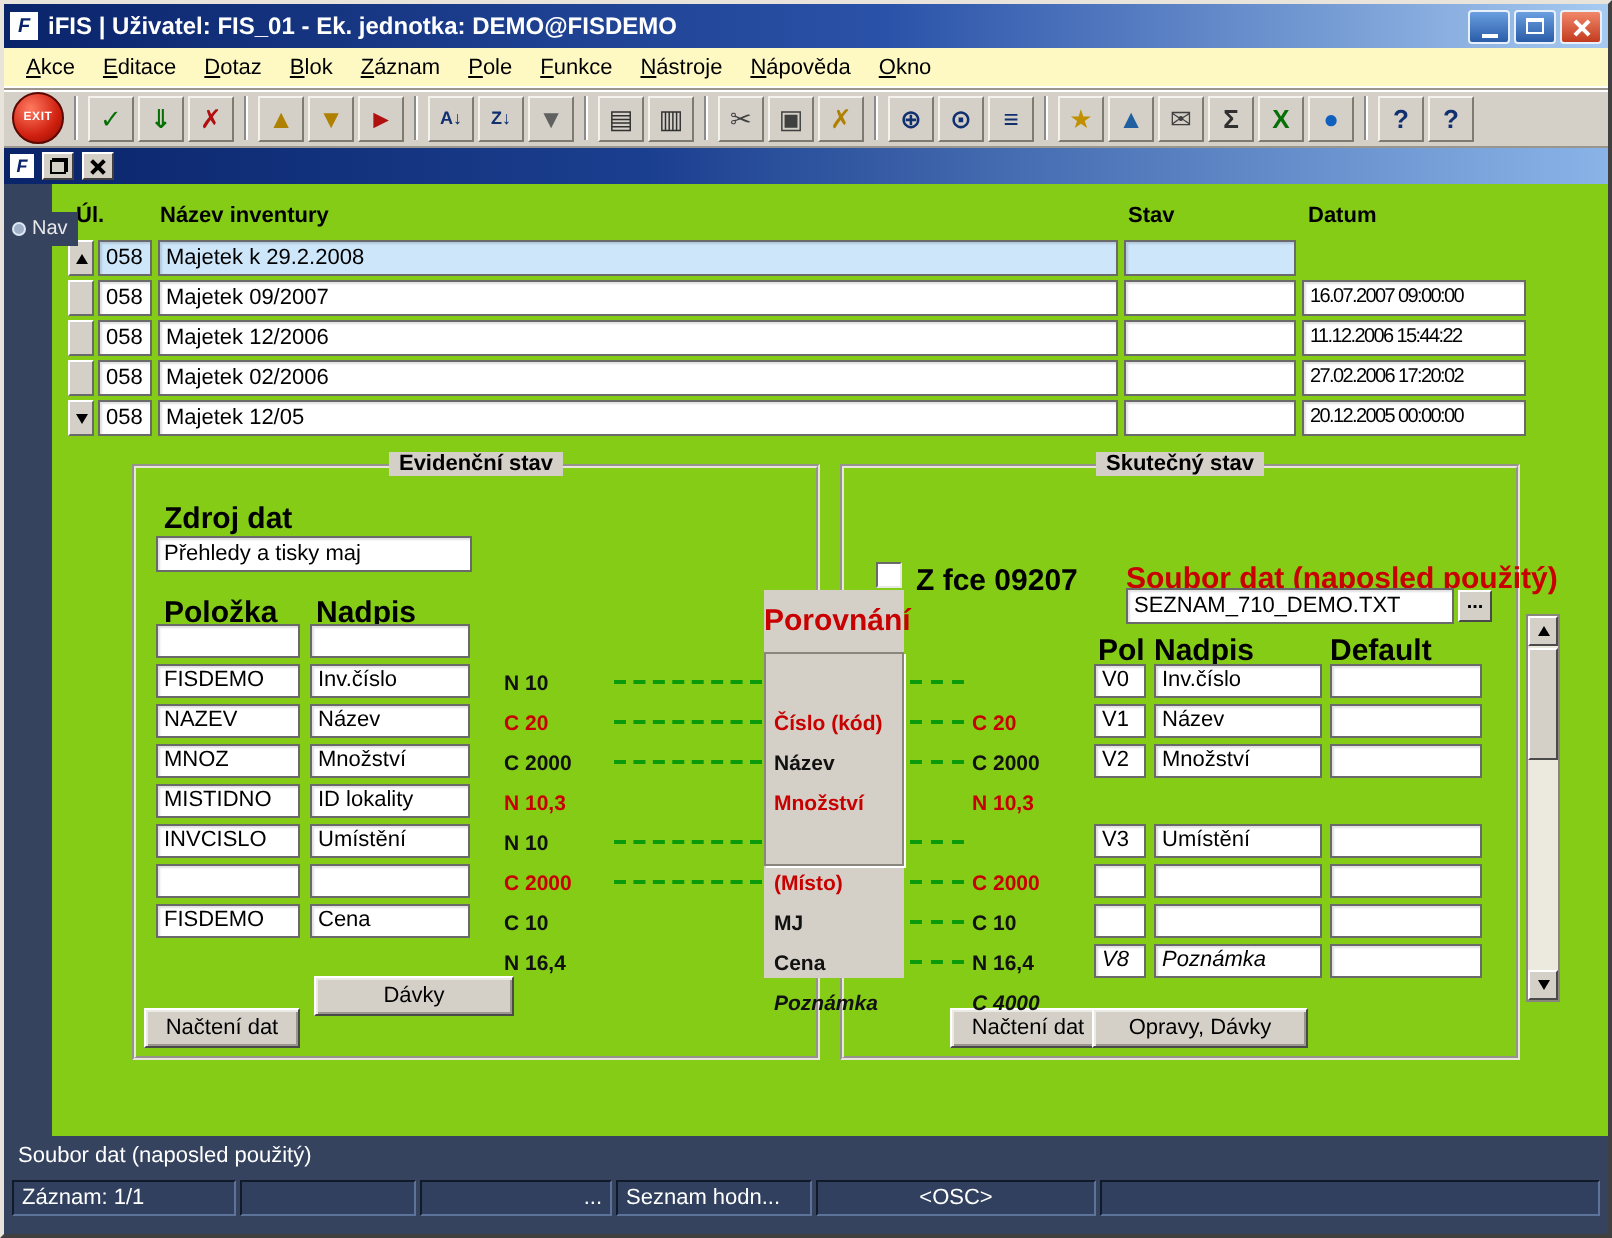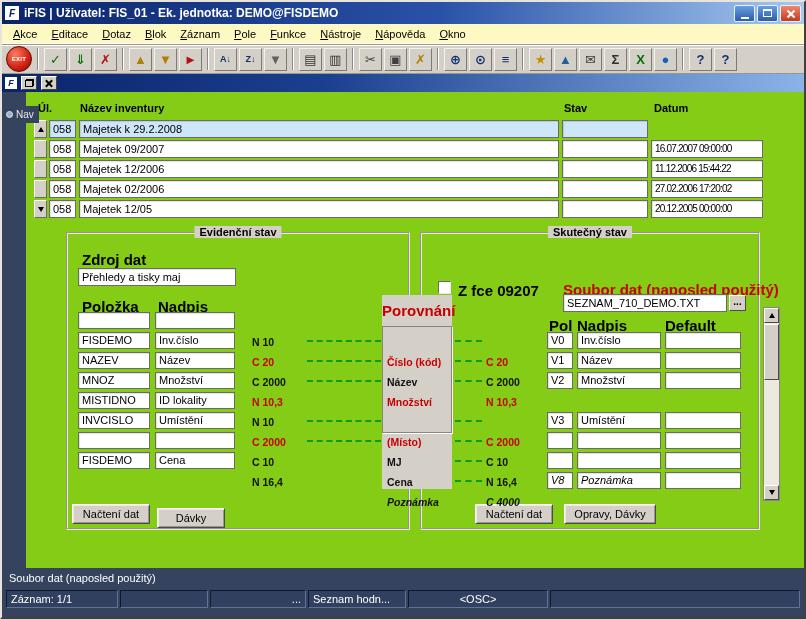--- a/index.html
+++ b/index.html
@@ -123,22 +123,22 @@
   .c-vp{left:521px;width:26px} .c-vn{left:551px;width:84px} .c-vd{left:639px;width:76px}
   .flabel { position:absolute; top:2px; font-weight:bold; font-size:10.5px; white-space:nowrap; color:#111;margin-top:22px; }
   .flabel.red { color:#c80000; }
   .c-lt{left:226px;width:52px} .c-ctr{left:358px; width:66px; padding-left:3px;} .c-rt{left:460px;width:48px}
   .dash { position:absolute; top:8px; height:0; border-top:2px dashed #0a9a0a; }
   .d-left{left:281px; width:74px;} .d-right{left:429px; width:27px;}
 
   .btn { position:absolute; height:20px; background:#d4d0c8; border:1px solid;
          border-color:#fff #4a4a4a #4a4a4a #fff; box-shadow:inset 1px 1px 0 #eceae4, inset -1px -1px 0 #9a968e;
          font-size:11px; display:flex; align-items:center; justify-content:center; padding:0 6px; white-space:nowrap; }
-  .b-ev-nacteni{left:46px; top:412px; width:78px} .b-ev-davky{left:131px; top:416px; width:68px}
-  .b-sk-nacteni{left:449px; top:412px; width:78px} .b-sk-opravy{left:538px; top:412px; width:92px}
+  .b-ev-nacteni{left:46px; top:412px; width:78px} .b-ev-davky{left:131px; top:396px; width:100px}
+  .b-sk-nacteni{left:449px; top:412px; width:78px} .b-sk-opravy{left:520px; top:412px; width:108px}
 
   
   .vscroll { position:absolute; left:737px; top:215px; width:17px; height:194px;
              background:#ece9df; border:1px solid #8a867d; }
   .sb-btn { position:absolute; left:0; width:15px; height:15px; background:#d4d0c8; border:1px solid;
             border-color:#fff #4a4a4a #4a4a4a #fff; display:flex; align-items:center; justify-content:center; }
   .sb-up{top:0} .sb-down{bottom:0}
   .sb-thumb { position:absolute; left:0; top:16px; width:15px; height:56px; background:#d4d0c8;
               border:1px solid; border-color:#fff #4a4a4a #4a4a4a #fff; }
 

